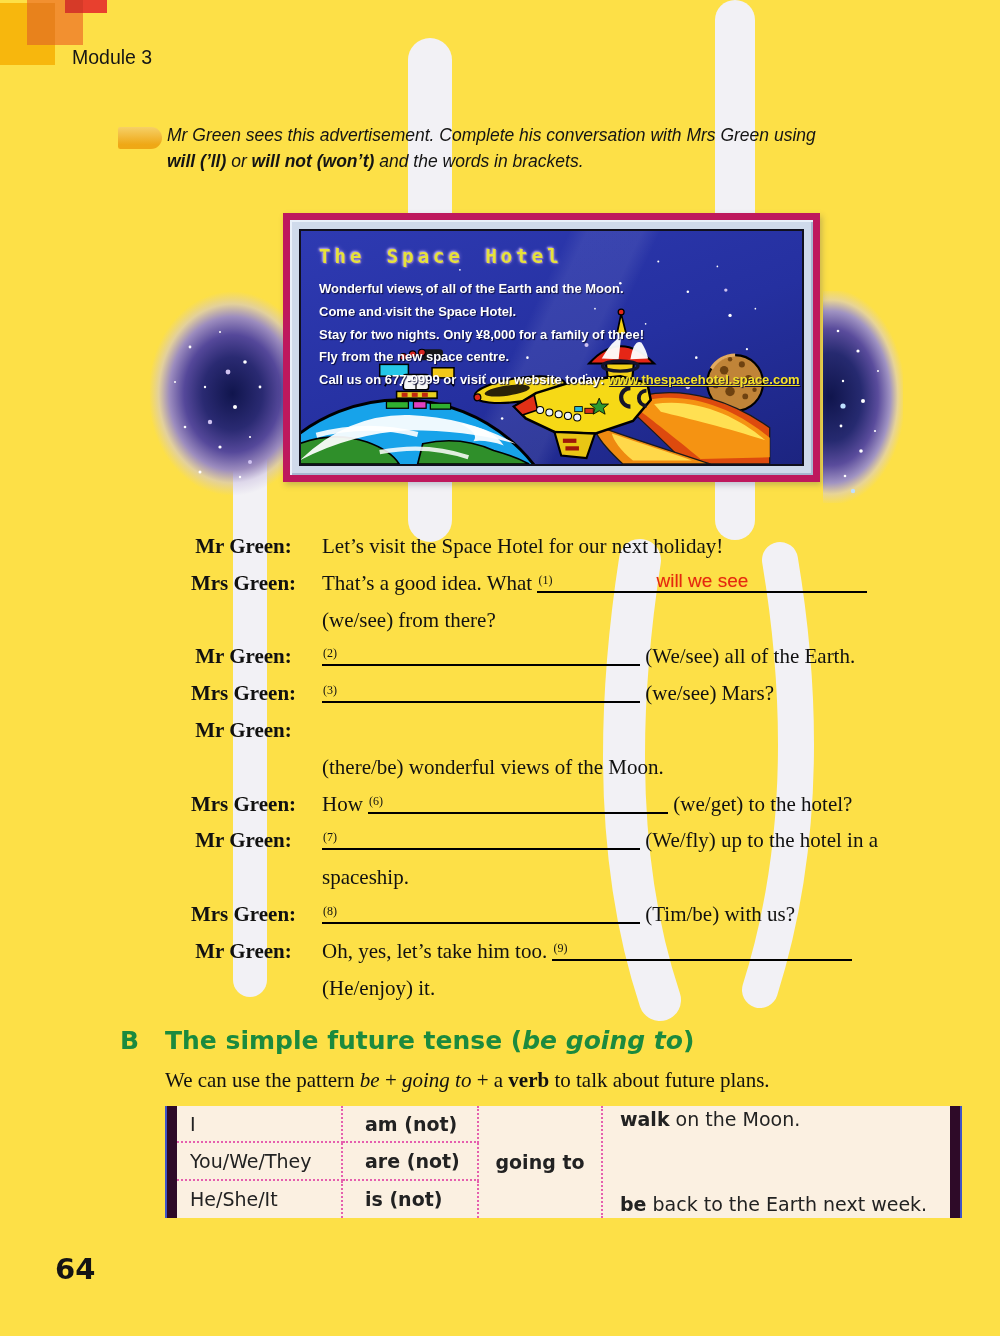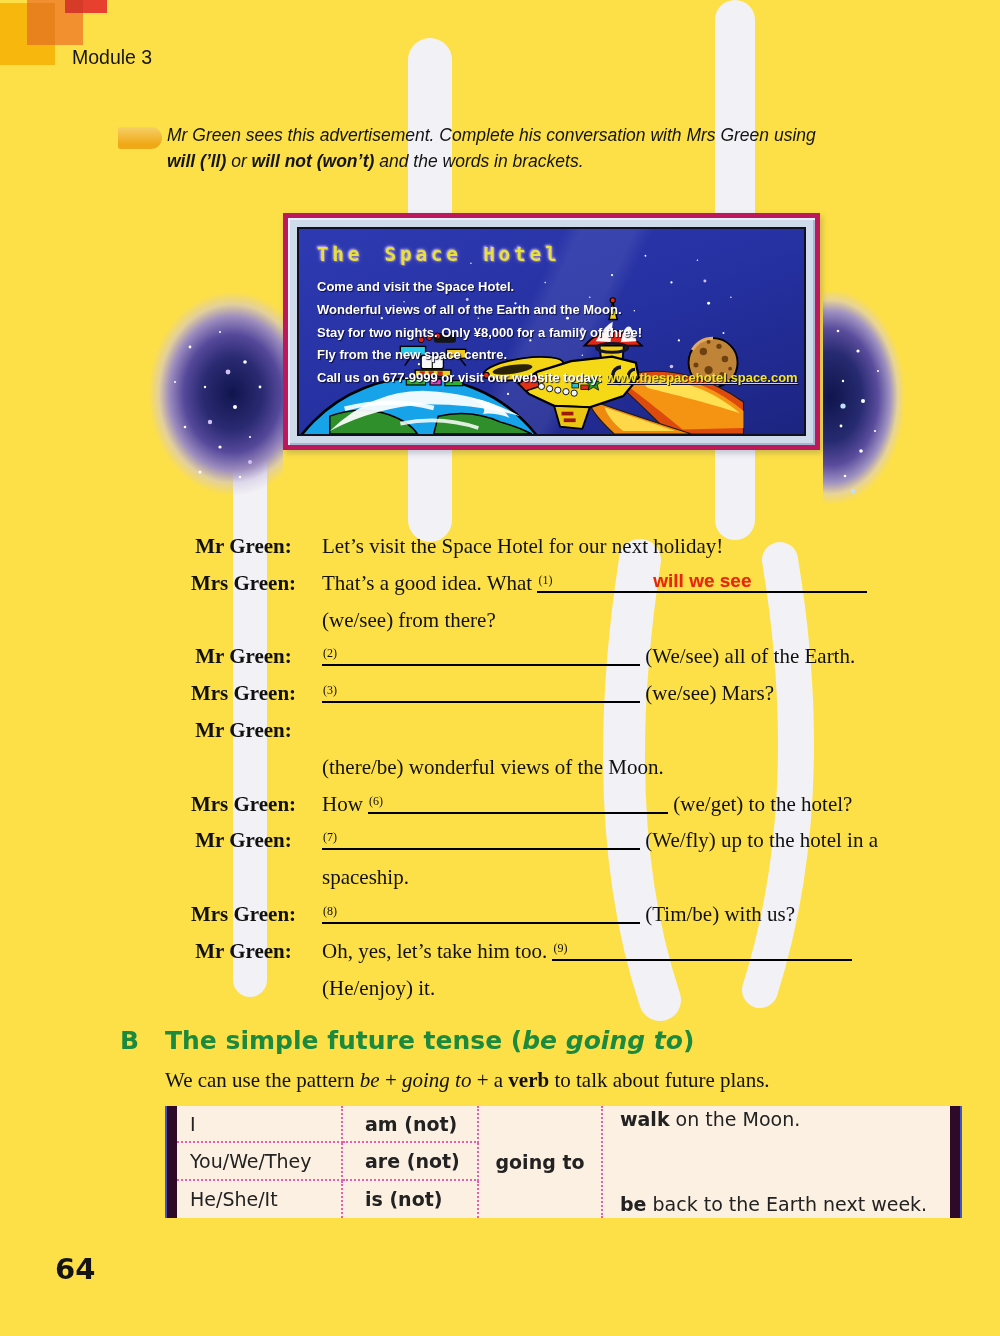--- a/index.html
+++ b/index.html
@@ -44,22 +44,22 @@
   }
   .nebula-right {
     left:823px; top:291px; width:80px; height:212px;
     background: radial-gradient(ellipse 95% 52% at 10% 50%,
       #10154d 0%, #262a70 40%, #5a4c9c 62%, #a093c2 78%,
       rgba(210,200,228,.5) 88%, rgba(255,255,255,0) 98%);
   }
   .nebula svg { width:100%; height:100%; display:block; }
   
   .ad-frame {
-    position:absolute; left:283px; top:213px; width:537px; height:237px; z-index:3;
-    background:#cfdaeb; border:5px solid #be185d;
+    position:absolute; left:283px; top:213px; width:537px; height:269px; z-index:3;
+    background:#cfdaeb; border:7px solid #be185d;
     box-shadow: inset 2px 2px 0 #e9f0fa, inset -2px -2px 0 #a8b6d0, 2px 3px 6px rgba(40,50,90,.25);
   }
   .ad-inner {
     position:absolute; left:9px; top:9px; right:9px; bottom:9px;
     border:2px solid #10101e; overflow:hidden;
     background:
       linear-gradient(115deg, rgba(255,255,255,0) 44%, rgba(255,255,255,.08) 47%, rgba(255,255,255,.08) 56%, rgba(255,255,255,0) 59%),
       linear-gradient(160deg,#2e3ab2 0%, #2530a0 55%, #1c2480 100%);
   }
   .ad-inner svg.ad-art { position:absolute; left:0; top:0; width:100%; height:100%; }
@@ -85,21 +85,21 @@
     display:inline-block; position:relative; height:20px;
     border-bottom:2.5px solid #000; vertical-align:-3px;
   }
   .blank sup {
     position:absolute; left:1px; bottom:5px;
     font-size:12px; line-height:1; color:#111;
   }
   .answer {
     position:absolute; left:0; right:0; bottom:1px; text-align:center;
     color:#e5270f; font-family:"Liberation Sans", sans-serif;
-    font-weight:bold; font-size:19px; line-height:1;
+    font-weight:normal; font-size:19px; line-height:1;
     text-shadow:0 0 1px rgba(240,120,20,.5);
   }
   
   .sec-b { position:absolute; left:120px; top:1026px; z-index:2; display:flex;
     font-family:"DejaVu Sans", sans-serif; font-weight:bold; font-size:25px; color:#1b8a3e; }
   .sec-b .b-letter { width:45px; }
   .sec-b i { font-style:italic; }
   .pattern-line { position:absolute; left:165px; top:1068px; z-index:2; font-size:21px; }
   .pattern-line i { font-style:italic; }
   .pattern-line b { font-weight:bold; }
@@ -330,22 +330,22 @@
               <circle cx="289" cy="221" r="4.2"></circle>
           </g>
           <path d="M315,198 L318,205 L326,205 L320,210 L322,217 L315,213 L308,217 L310,210 L304,205 L312,205 Z" fill="#2f9a2f" stroke="#000" stroke-width="1"></path>
           <rect x="298" y="210" width="10" height="6" fill="#d83018" stroke="#000" stroke-width="1"></rect>
           <rect x="286" y="208" width="9" height="6" fill="#28b8d8" stroke="#000" stroke-width="1"></rect>
         </g>
       </svg>
 
       <div class="ad-title">The Space Hotel</div>
       <div class="ad-lines">
+        <div>Wonderful views of all of the Earth and the Moon.</div>
         <div>Come and visit the Space Hotel.</div>
-        <div>Wonderful views of all of the Earth and the Moon.</div>
         <div>Stay for two nights. Only ¥8,000 for a family of three!</div>
         <div>Fly from the new space centre.</div>
         <div><span>Call us on 677-9999 or visit our website today: </span><span class="ad-url">www.thespacehotel.space.com</span></div>
       </div>
     </div>
   </div>
 
   <div class="dialogue">
       <div class="dlg-row">
         <span class="dlg-speaker">Mr Green:</span>

